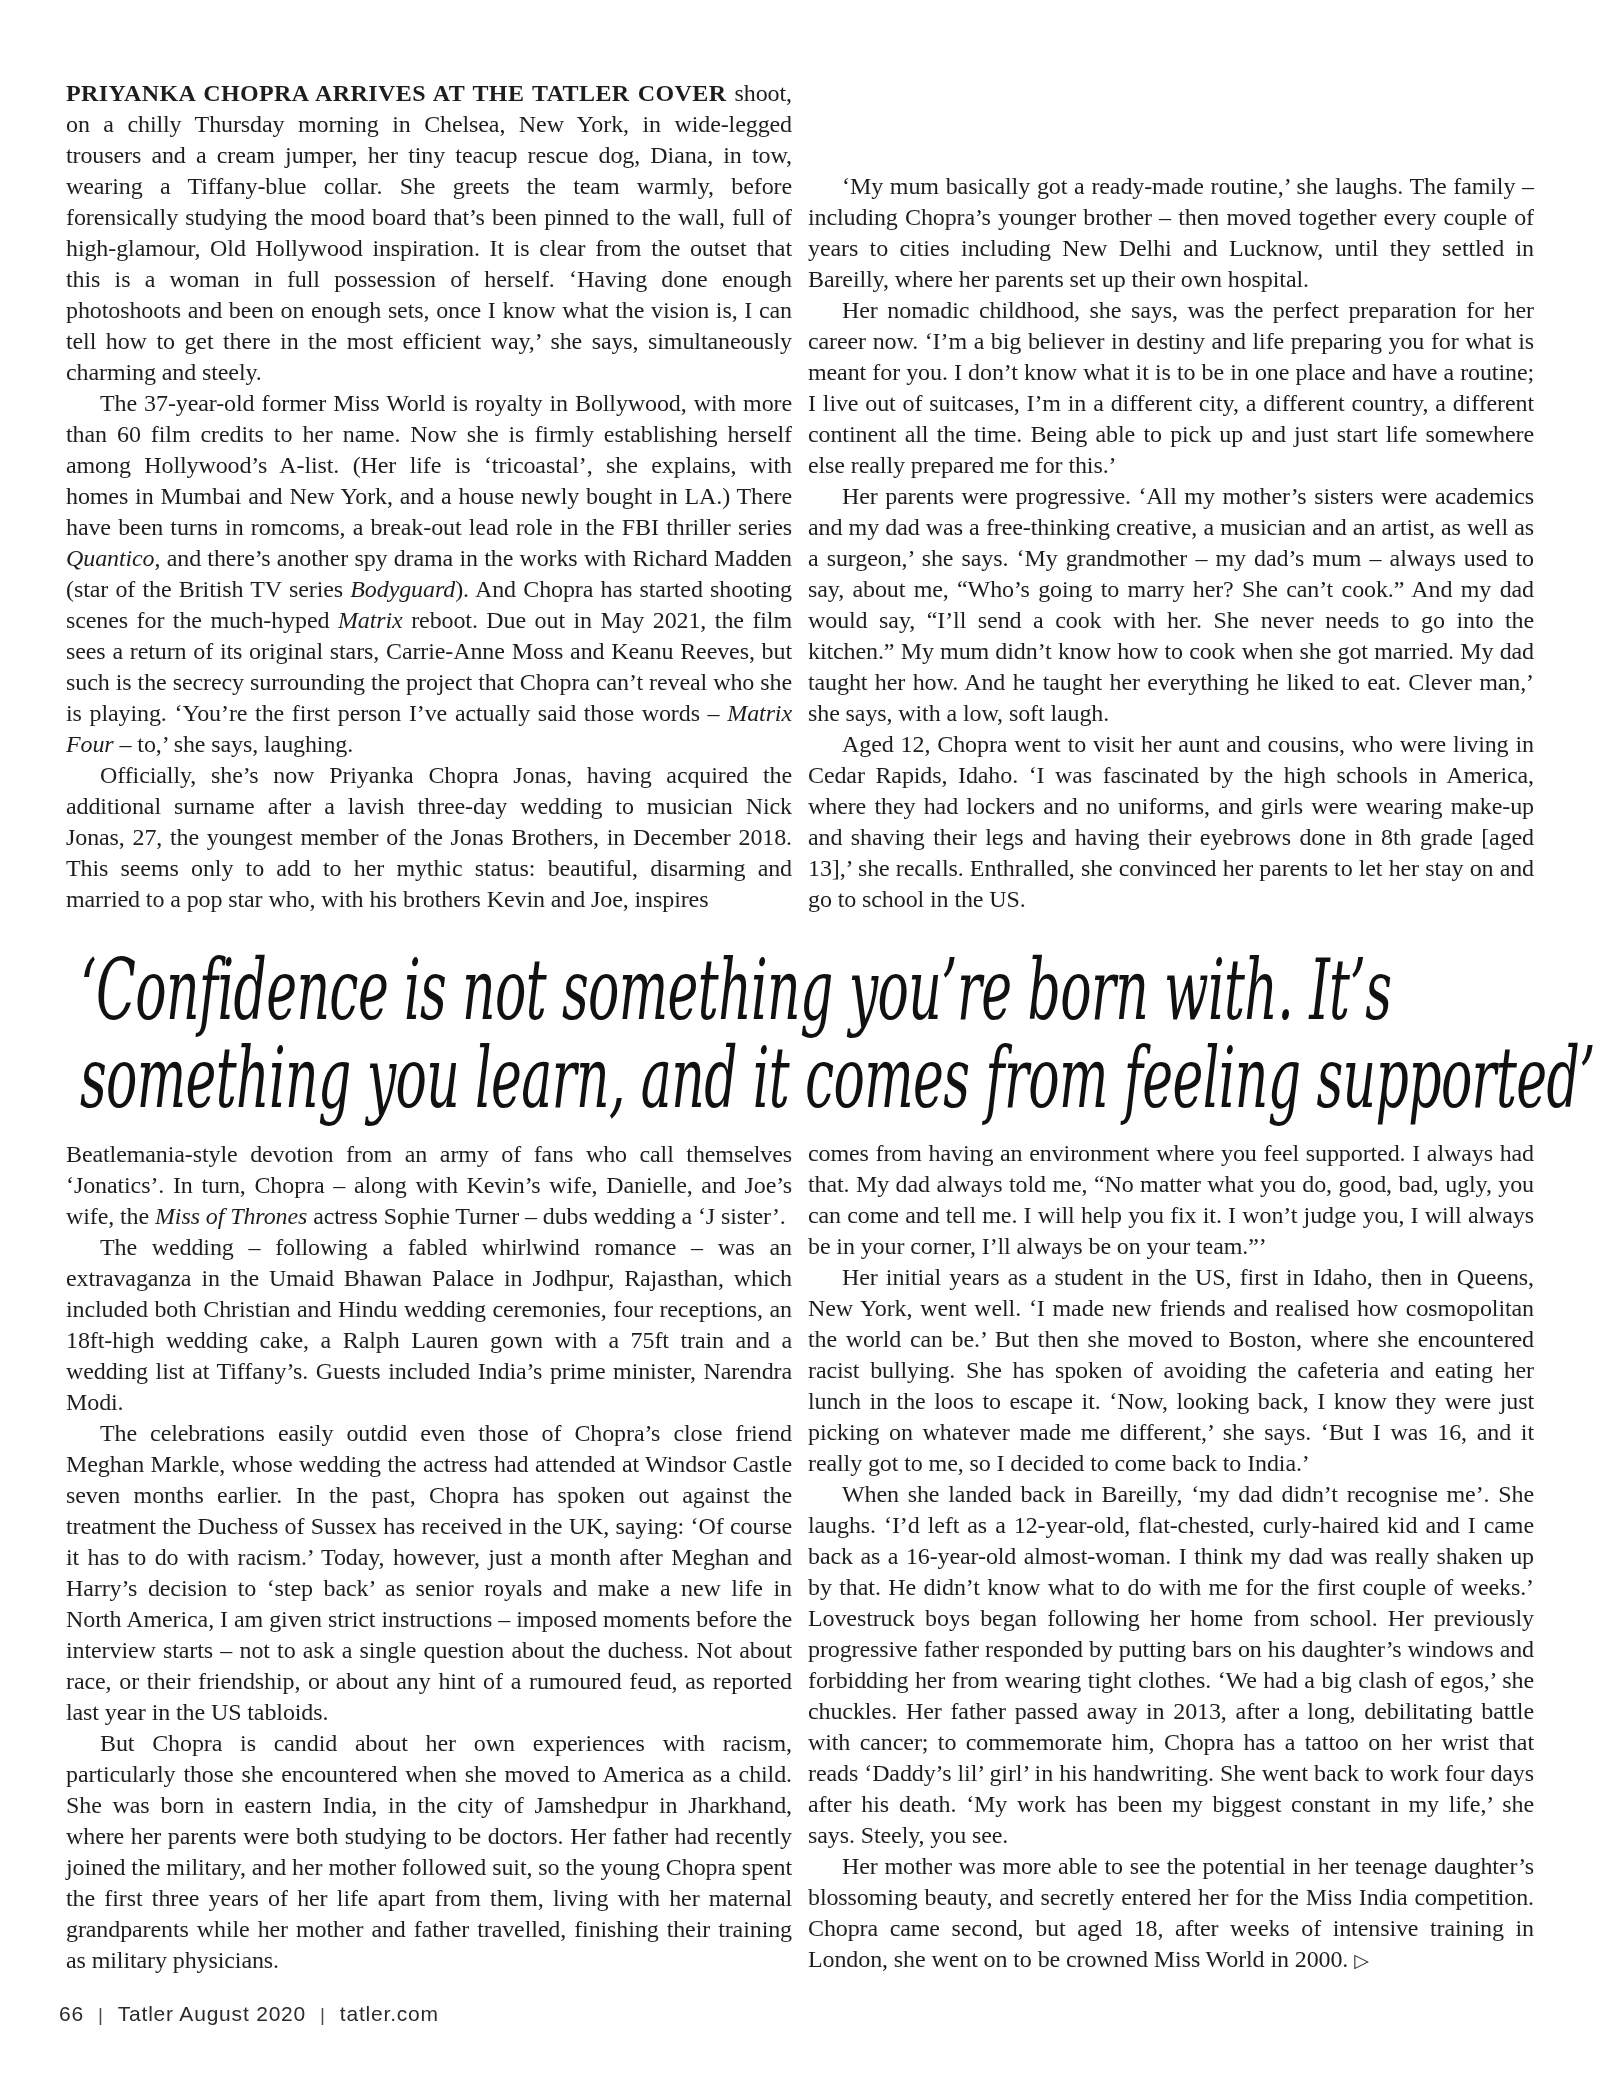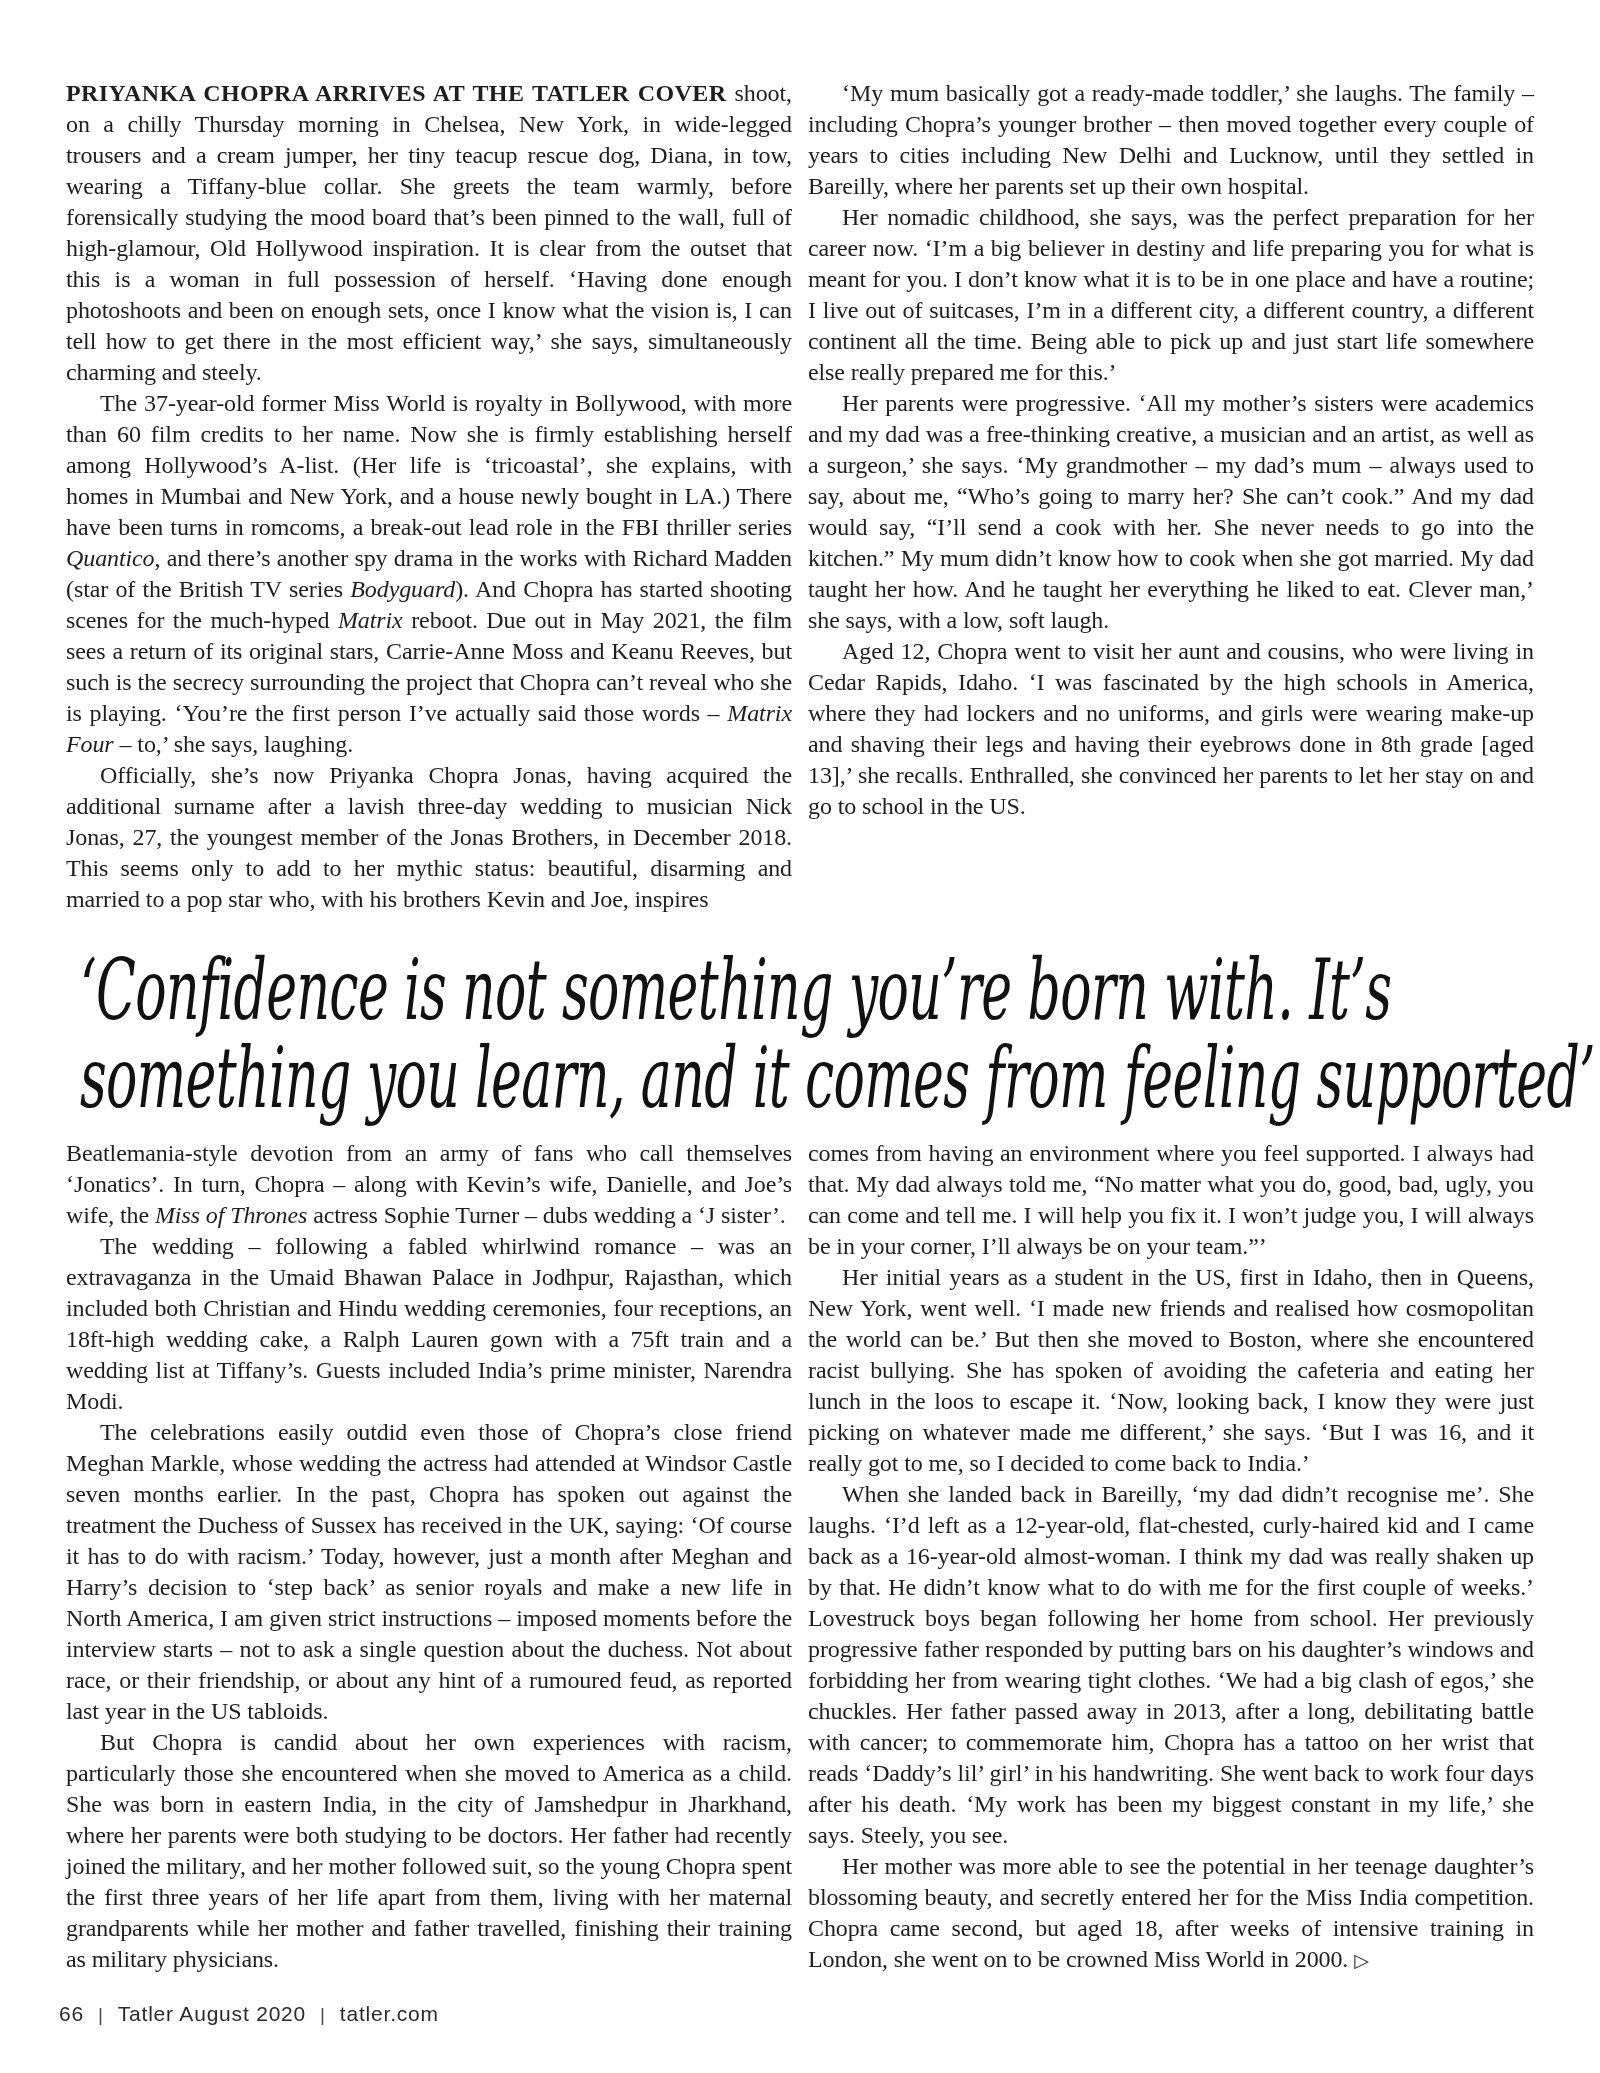--- a/index.html
+++ b/index.html
@@ -11,20 +11,21 @@
     overflow:hidden;
     font-family:"Liberation Serif","DejaVu Serif",serif;
     color:#1e1e1e;
   }
   .cols {
     position:absolute;
     left:66px;
     width:1468px;
     display:flex;
     gap:16px;
+    align-items:flex-end;
   }
   .cols.top { top:78px; }
   .cols.bottom { top:1138px; }
   .col { flex:1 1 0; min-width:0; }
   p.para {
     margin:0;
     font-size:24px;
     line-height:31px;
     text-align:justify;
     letter-spacing:-0.1px;
@@ -78,21 +79,21 @@
 
 <div class="page">
 
   <div class="cols top">
     <div class="col">
         <p class="para"><span class="run-lead">PRIYANKA CHOPRA ARRIVES AT THE TATLER COVER </span><span>shoot, on a chilly Thursday morning in Chelsea, New York, in wide-legged trousers and a cream jumper, her tiny teacup rescue dog, Diana, in tow, wearing a Tiffany-blue collar. She greets the team warmly, before forensically studying the mood board that’s been pinned to the wall, full of high-glamour, Old Hollywood inspiration. It is clear from the outset that this is a woman in full possession of herself. ‘Having done enough photoshoots and been on enough sets, once I know what the vision is, I can tell how to get there in the most efficient way,’ she says, simultaneously charming and steely.</span></p>
         <p class="para indent"><span>The 37-year-old former Miss World is royalty in Bollywood, with more than 60 film credits to her name. Now she is firmly establishing herself among Hollywood’s A-list. (Her life is ‘tricoastal’, she explains, with homes in Mumbai and New York, and a house newly bought in LA.) There have been turns in romcoms, a break-out lead role in the FBI thriller series </span><span class="run-i">Quantico</span><span>, and there’s another spy drama in the works with Richard Madden (star of the British TV series </span><span class="run-i">Bodyguard</span><span>). And Chopra has started shooting scenes for the much-hyped </span><span class="run-i">Matrix</span><span> reboot. Due out in May 2021, the film sees a return of its original stars, Carrie-Anne Moss and Keanu Reeves, but such is the secrecy surrounding the project that Chopra can’t reveal who she is playing. ‘You’re the first person I’ve actually said those words – </span><span class="run-i">Matrix Four</span><span> – to,’ she says, laughing.</span></p>
         <p class="para indent"><span>Officially, she’s now Priyanka Chopra Jonas, having acquired the additional surname after a lavish three-day wedding to musician Nick Jonas, 27, the youngest member of the Jonas Brothers, in December 2018. This seems only to add to her mythic status: beautiful, disarming and married to a pop star who, with his brothers Kevin and Joe, inspires</span></p>
       </div>
     <div class="col">
-        <p class="para indent"><span>‘My mum basically got a ready-made toddler,’ she laughs. The family – including Chopra’s younger brother – then moved together every couple of years to cities including New Delhi and Lucknow, until they settled in Bareilly, where her parents set up their own hospital.</span></p>
+        <p class="para indent"><span>‘My mum basically got a ready-made routine,’ she laughs. The family – including Chopra’s younger brother – then moved together every couple of years to cities including New Delhi and Lucknow, until they settled in Bareilly, where her parents set up their own hospital.</span></p>
         <p class="para indent"><span>Her nomadic childhood, she says, was the perfect preparation for her career now. ‘I’m a big believer in destiny and life preparing you for what is meant for you. I don’t know what it is to be in one place and have a routine; I live out of suitcases, I’m in a different city, a different country, a different continent all the time. Being able to pick up and just start life somewhere else really prepared me for this.’</span></p>
         <p class="para indent"><span>Her parents were progressive. ‘All my mother’s sisters were academics and my dad was a free-thinking creative, a musician and an artist, as well as a surgeon,’ she says. ‘My grandmother – my dad’s mum – always used to say, about me, “Who’s going to marry her? She can’t cook.” And my dad would say, “I’ll send a cook with her. She never needs to go into the kitchen.” My mum didn’t know how to cook when she got married. My dad taught her how. And he taught her everything he liked to eat. Clever man,’ she says, with a low, soft laugh.</span></p>
         <p class="para indent"><span>Aged 12, Chopra went to visit her aunt and cousins, who were living in Cedar Rapids, Idaho. ‘I was fascinated by the high schools in America, where they had lockers and no uniforms, and girls were wearing make-up and shaving their legs and having their eyebrows done in 8th grade [aged 13],’ she recalls. Enthralled, she convinced her parents to let her stay on and go to school in the US.</span></p>
       </div>
   </div>
 
   <div class="pull-quote">
       <div class="quote-line">‘Confidence is not something you’re born with. It’s</div>
       <div class="quote-line">something you learn, and it comes from feeling supported’</div>
     </div>

